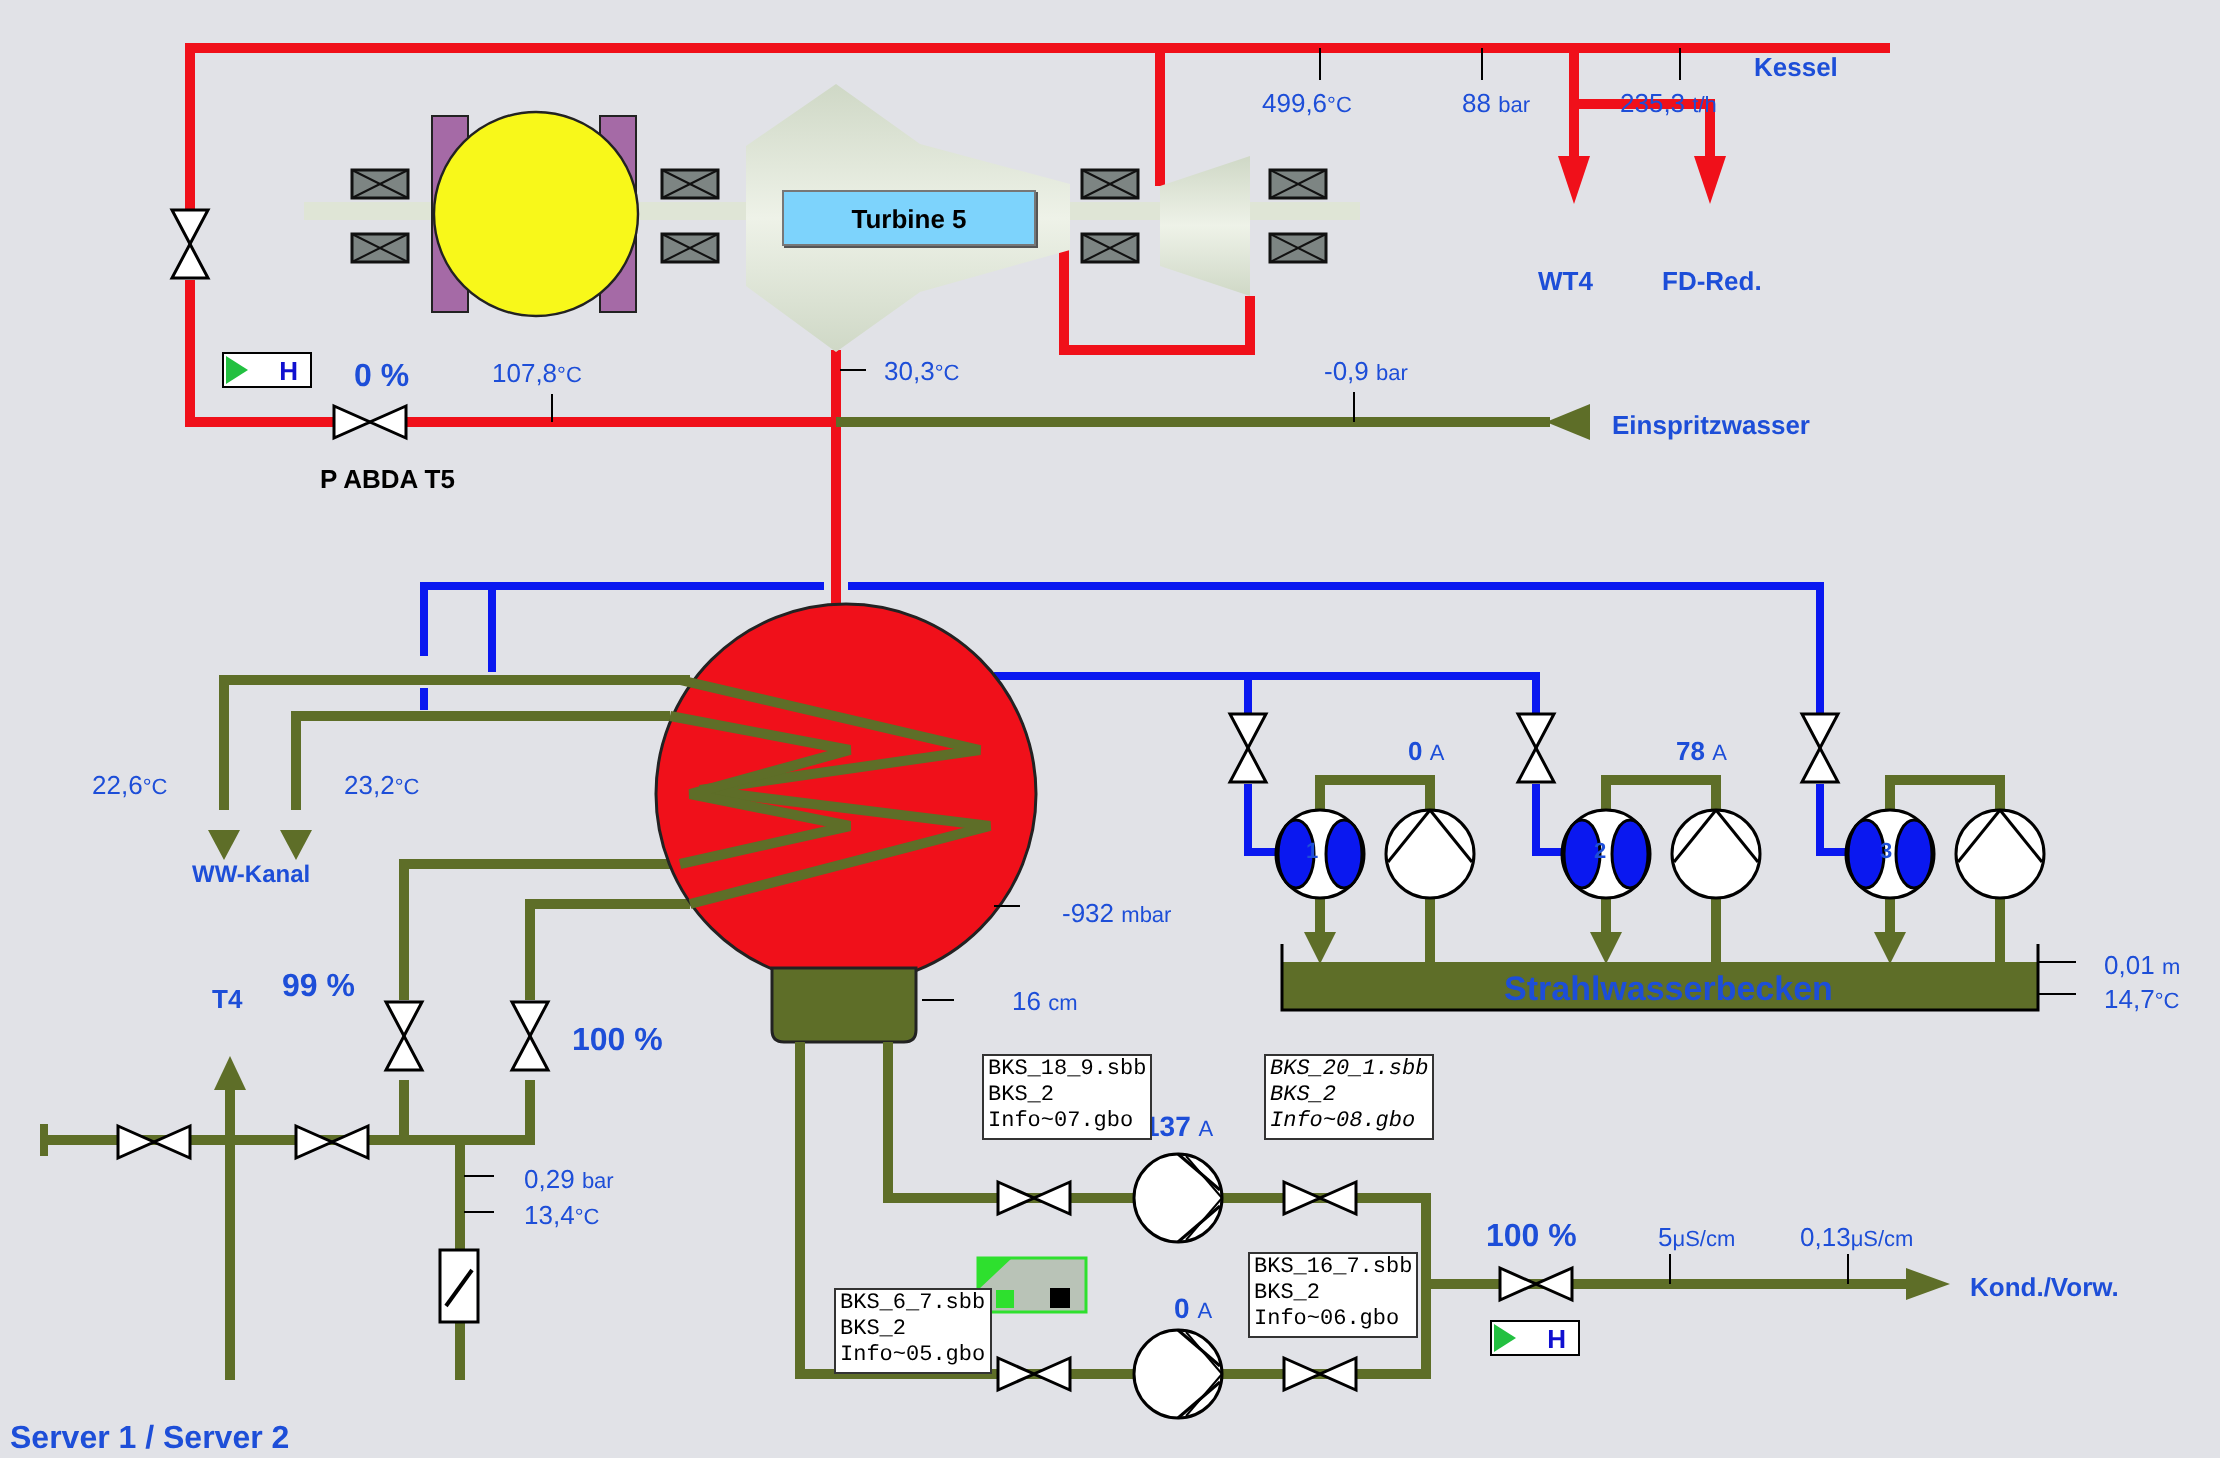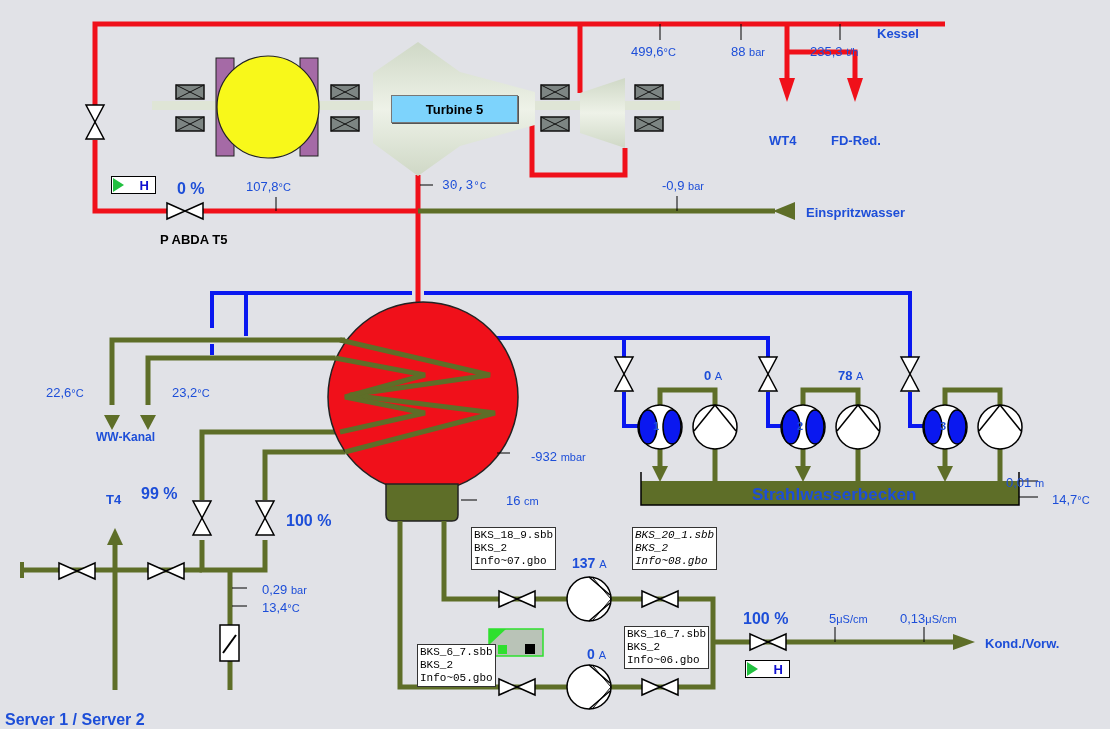--- a/index.html
+++ b/index.html
@@ -215,21 +215,21 @@
 <div class="lbl" style="left:769px;top:134px;">WT4</div>
 <div class="lbl" style="left:831px;top:134px;">FD-Red.</div>
 
 <div class="hbox" style="left:111px;top:176px;">
     <span class="tri"></span>
     <span class="h">H</span>
   </div>
 <div class="lbl big" style="left:177px;top:181px;">0 %</div>
 <div class="lbl blue" style="left:160px;top:233px;">P ABDA T5</div>
 <div class="lbl" style="left:246px;top:180px;"><span class="val">107,8</span><span class="unit">°C</span></div>
-<div class="lbl" style="left:442px;top:179px;font-family:Liberation Mono, monospace;"><span class="val">30,3</span><span class="unit">°C</span></div>
+<div class="lbl" style="left:442px;top:179px;"><span class="val">30,3</span><span class="unit">°C</span></div>
 <div class="lbl" style="left:662px;top:179px;"><span class="val">-0,9</span> <span class="unit">bar</span></div>
 <div class="lbl" style="left:806px;top:206px;">Einspritzwasser</div>
 
 <div class="lbl" style="left:46px;top:386px;"><span class="val">22,6</span><span class="unit">°C</span></div>
 <div class="lbl" style="left:172px;top:386px;"><span class="val">23,2</span><span class="unit">°C</span></div>
 <div class="lbl" style="left:96px;top:431px;font-size:12px;">WW-Kanal</div>
 
 <div class="lbl" style="left:531px;top:450px;"><span class="val">-932</span> <span class="unit">mbar</span></div>
 <div class="lbl" style="left:506px;top:494px;"><span class="val">16</span> <span class="unit">cm</span></div>
 
@@ -238,27 +238,27 @@
 <div class="lbl big" style="left:286px;top:513px;">100 %</div>
 <div class="lbl" style="left:262px;top:583px;"><span class="val">0,29</span> <span class="unit">bar</span></div>
 <div class="lbl" style="left:262px;top:601px;"><span class="val">13,4</span><span class="unit">°C</span></div>
 
 <div class="lbl" style="left:704px;top:369px;"><span>0</span> <span class="unit">A</span></div>
 <div class="lbl" style="left:838px;top:369px;"><span>78</span> <span class="unit">A</span></div>
 <div class="lbl" style="left:653px;top:421px;font-size:11px;">1</div>
 <div class="lbl" style="left:797px;top:421px;font-size:11px;">2</div>
 <div class="lbl" style="left:940px;top:421px;font-size:11px;">3</div>
 <div class="lbl" style="left:752px;top:486px;font-size:17px;">Strahlwasserbecken</div>
-<div class="lbl" style="left:1006px;top:476px;text-align:center;"><span class="val">0,01</span> <span class="unit">m</span></div>
+<div class="lbl" style="left:1052px;top:476px;text-align:center;"><span class="val">0,01</span> <span class="unit">m</span></div>
 <div class="lbl" style="left:1052px;top:493px;"><span class="val">14,7</span><span class="unit">°C</span></div>
 
 <div class="lbl big" style="left:572px;top:556px;font-size:14px;"><span>137</span> <span class="unit">A</span></div>
 <div class="lbl big" style="left:587px;top:647px;font-size:14px;"><span>0</span> <span class="unit">A</span></div>
 
-<div class="info" style="left:471px;top:527px;"><div>BKS_18_9.sbb</div><div>BKS_2</div><div>Info~07.gbo</div></div>
+<div class="info" style="left:491px;top:527px;"><div>BKS_18_9.sbb</div><div>BKS_2</div><div>Info~07.gbo</div></div>
 <div class="info" style="left:632px;top:527px;font-style:italic;"><div>BKS_20_1.sbb</div><div>BKS_2</div><div>Info~08.gbo</div></div>
 <div class="info" style="left:417px;top:644px;"><div>BKS_6_7.sbb</div><div>BKS_2</div><div>Info~05.gbo</div></div>
 <div class="info" style="left:624px;top:626px;"><div>BKS_16_7.sbb</div><div>BKS_2</div><div>Info~06.gbo</div></div>
 
 <div class="lbl big" style="left:743px;top:611px;">100 %</div>
 <div class="hbox" style="left:745px;top:660px;">
     <span class="tri"></span>
     <span class="h">H</span>
   </div>
 <div class="lbl" style="left:829px;top:612px;"><span class="val">5</span><span class="unit">μS/cm</span></div>

